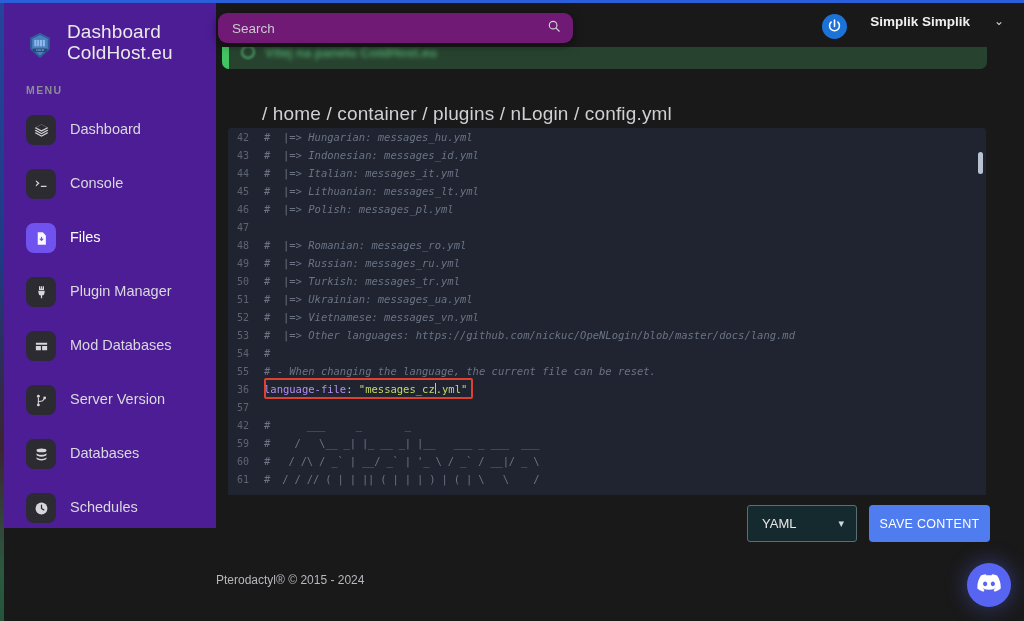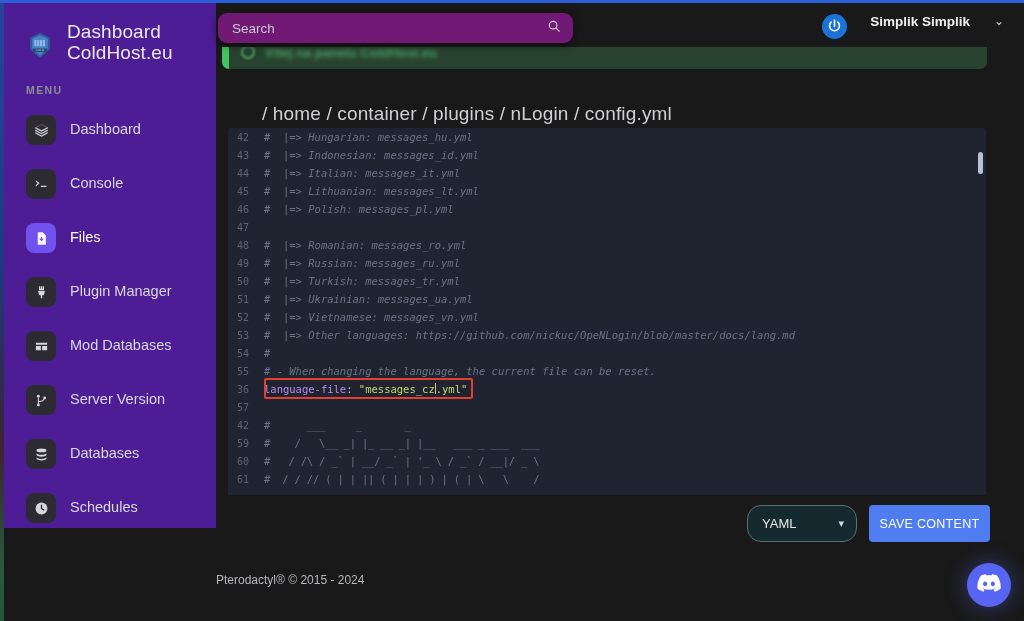--- a/index.html
+++ b/index.html
@@ -145,21 +145,21 @@
   }
 
   #ed-scrollbar {
     position:absolute; right:3px; top:24px; width:5px; height:22px;
     background:#b9c2d0; border-radius:3px; z-index:5;
   }
 
   
   #lang-select {
     position:absolute; left:747px; top:505px; width:110px; height:37px;
-    background:#152a2e; border:1px solid #5a6f72; border-radius:14px;
+    background:#152a2e; border:1px solid #5a6f72; border-radius:3px;
     display:flex; align-items:center; justify-content:space-between;
     padding:0 12px 0 14px; cursor:pointer;
   }
   #lang-select .val { font-size:13px; color:#e8e8ea; }
   #lang-select .cv { font-size:11px; color:#cfd6d7; }
 
   #save-btn {
     position:absolute; left:869px; top:505px; width:121px; height:37px;
     background:#4f7df0; border-radius:4px; border:none;
     display:flex; align-items:center; justify-content:center; cursor:pointer;

